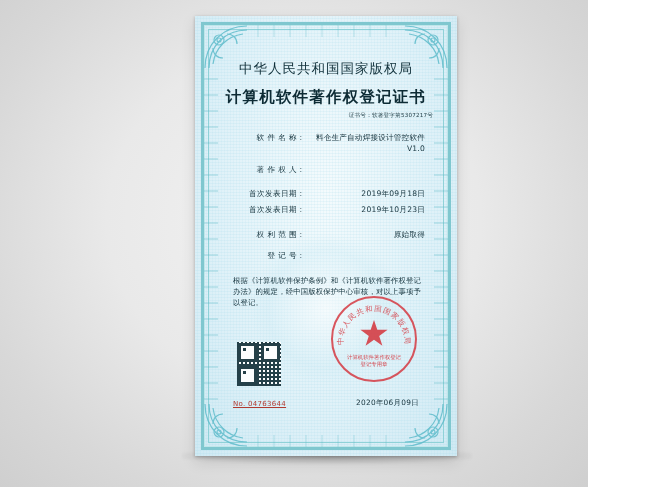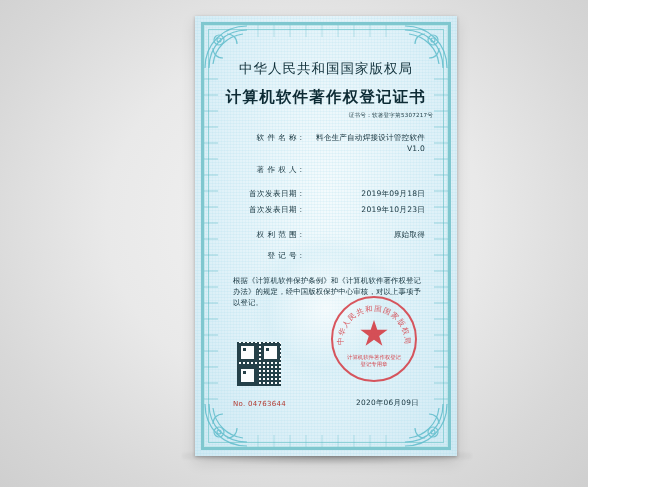--- a/index.html
+++ b/index.html
@@ -241,20 +241,21 @@
     display: flex;
     justify-content: space-between;
     align-items: flex-end;
     font-size: 7px;
     color: #1b3a44;
   }
   .footer .docno {
     color: #b23a30;
     letter-spacing: 0.3px;
     font-size: 7px;
+    text-decoration: underline;
   }
   .footer .issue-date {
     color: #16333c;
     letter-spacing: 0.3px;
     font-size: 7.4px;
     text-align: center;
   }
   
   #watermark {
     position: absolute;

